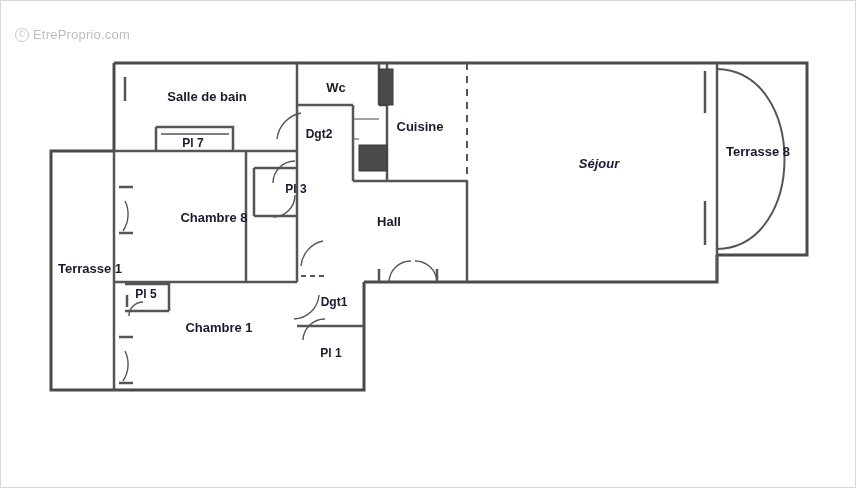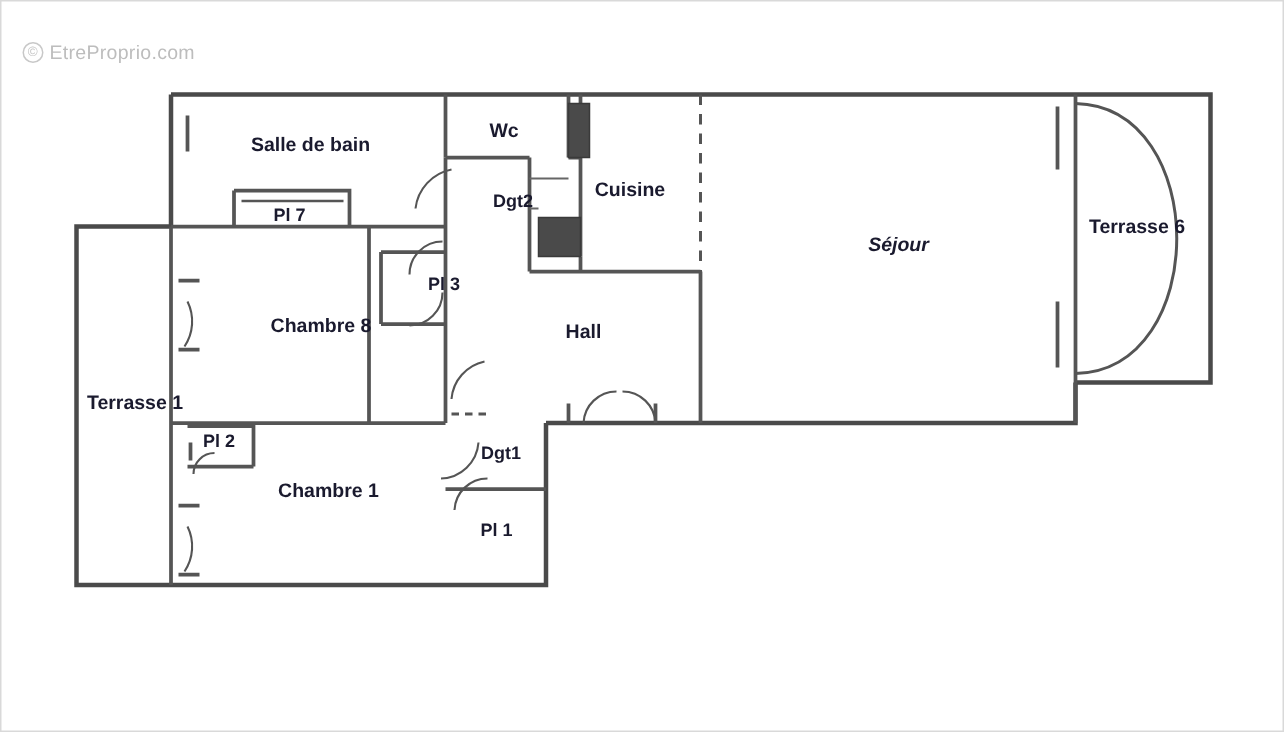--- a/index.html
+++ b/index.html
@@ -164,25 +164,25 @@
     <g stroke="#666666" stroke-width="1.2" fill="none">
       <path d="M352 118 L378 118"></path>
       <path d="M352 138 L358 138"></path>
     </g>
   </svg>
 
   <div class="room-label lbl-lg" style="left:206px; top:95px;text-align:right;">Salle de bain</div>
   <div class="room-label lbl-lg" style="left:335px; top:86px;">Wc</div>
   <div class="room-label lbl-lg" style="left:419px; top:125px;">Cuisine</div>
   <div class="room-label lbl-lg" style="left:598px; top:162px;font-style:italic;">Séjour</div>
-  <div class="room-label lbl-lg" style="left:757px; top:150px;">Terrasse 6</div>
+  <div class="room-label lbl-lg" style="left:757px; top:150px;">Terrasse 8</div>
   <div class="room-label lbl-lg" style="left:89px;  top:267px;">Terrasse 1</div>
   <div class="room-label lbl-lg" style="left:213px; top:216px;">Chambre 8</div>
   <div class="room-label lbl-lg" style="left:218px; top:326px;">Chambre 1</div>
   <div class="room-label lbl-lg" style="left:388px; top:220px;">Hall</div>
-  <div class="room-label lbl-md" style="left:341px; top:133px;">Dgt2</div>
+  <div class="room-label lbl-md" style="left:318px; top:133px;">Dgt2</div>
   <div class="room-label lbl-md" style="left:333px; top:301px;">Dgt1</div>
   <div class="room-label lbl-md" style="left:192px; top:142px;">Pl 7</div>
   <div class="room-label lbl-md" style="left:295px; top:188px;text-align:right;">Pl 3</div>
-  <div class="room-label lbl-md" style="left:145px; top:293px;">Pl 2</div>
+  <div class="room-label lbl-md" style="left:145px; top:293px;">Pl 5</div>
   <div class="room-label lbl-md" style="left:330px; top:352px;text-align:center;">Pl 1</div>
 
 </div>
 
 </body></html>

